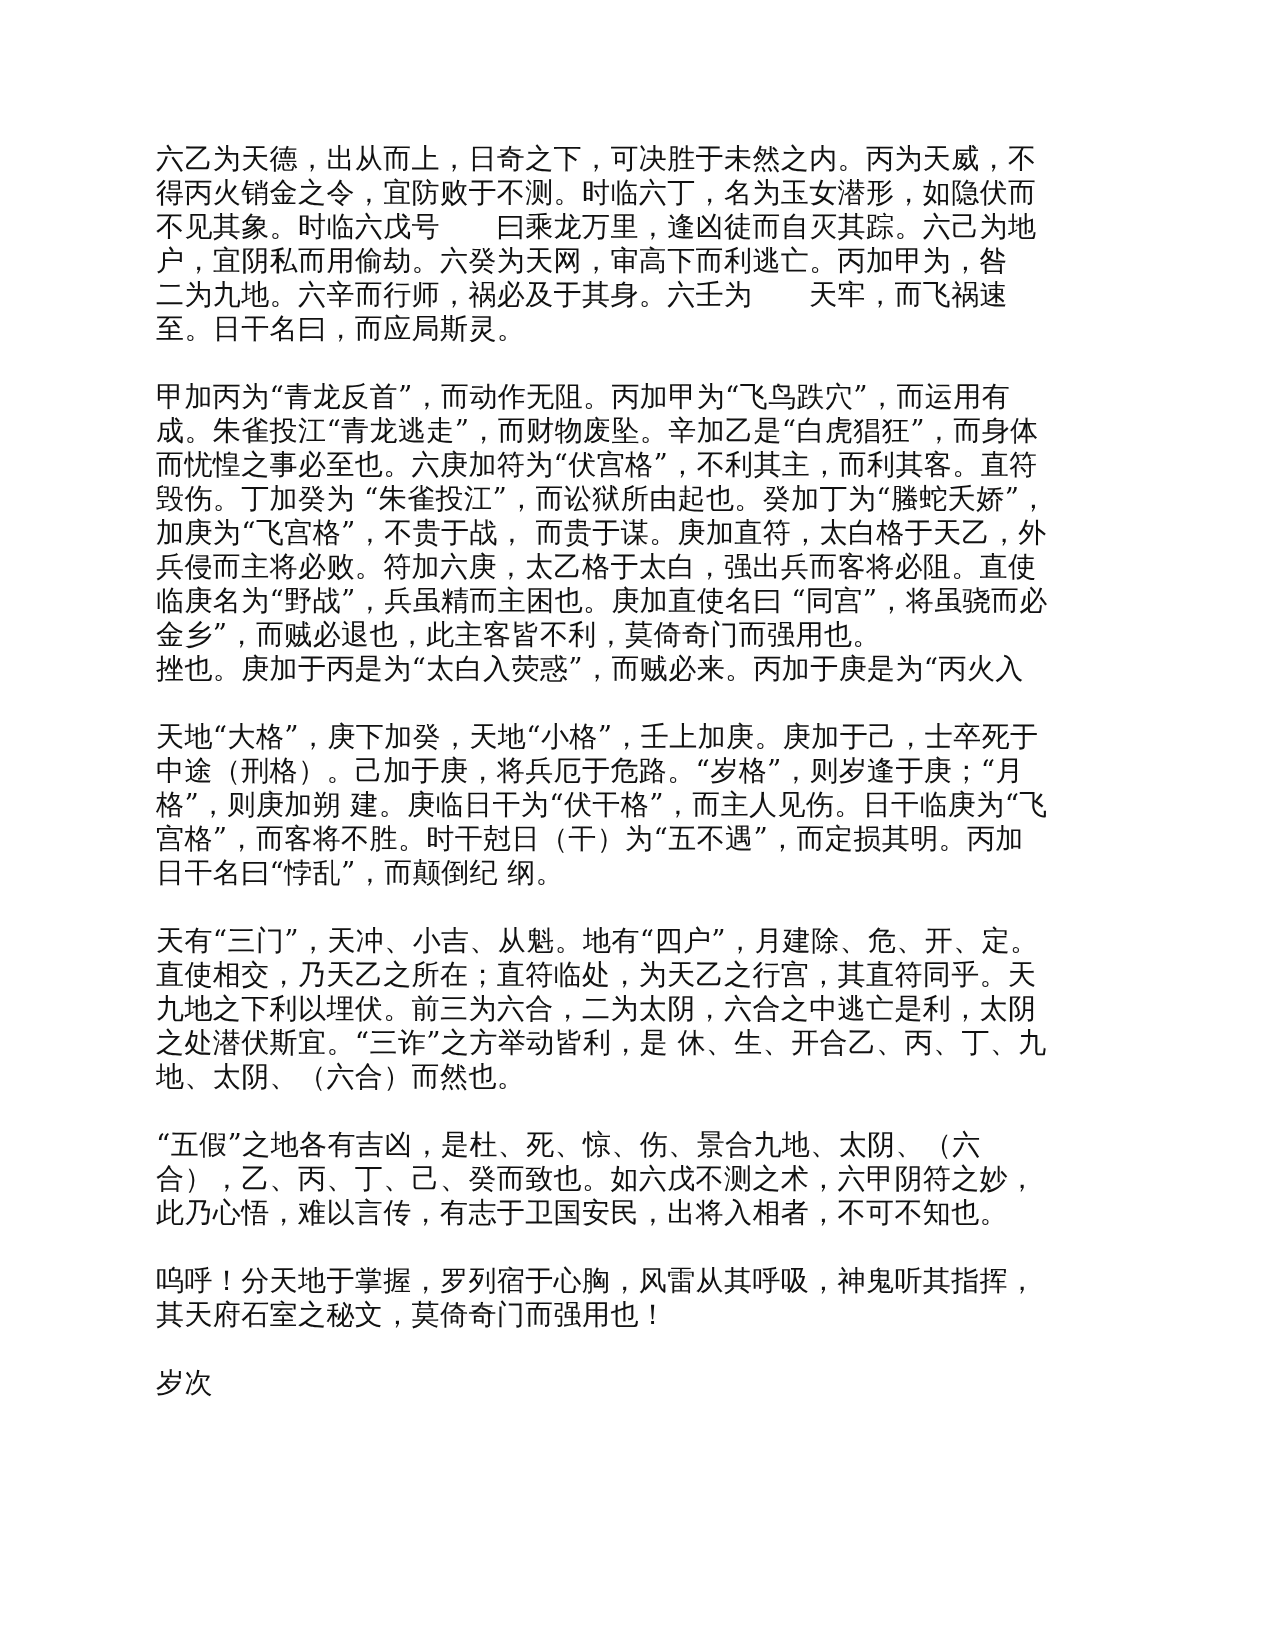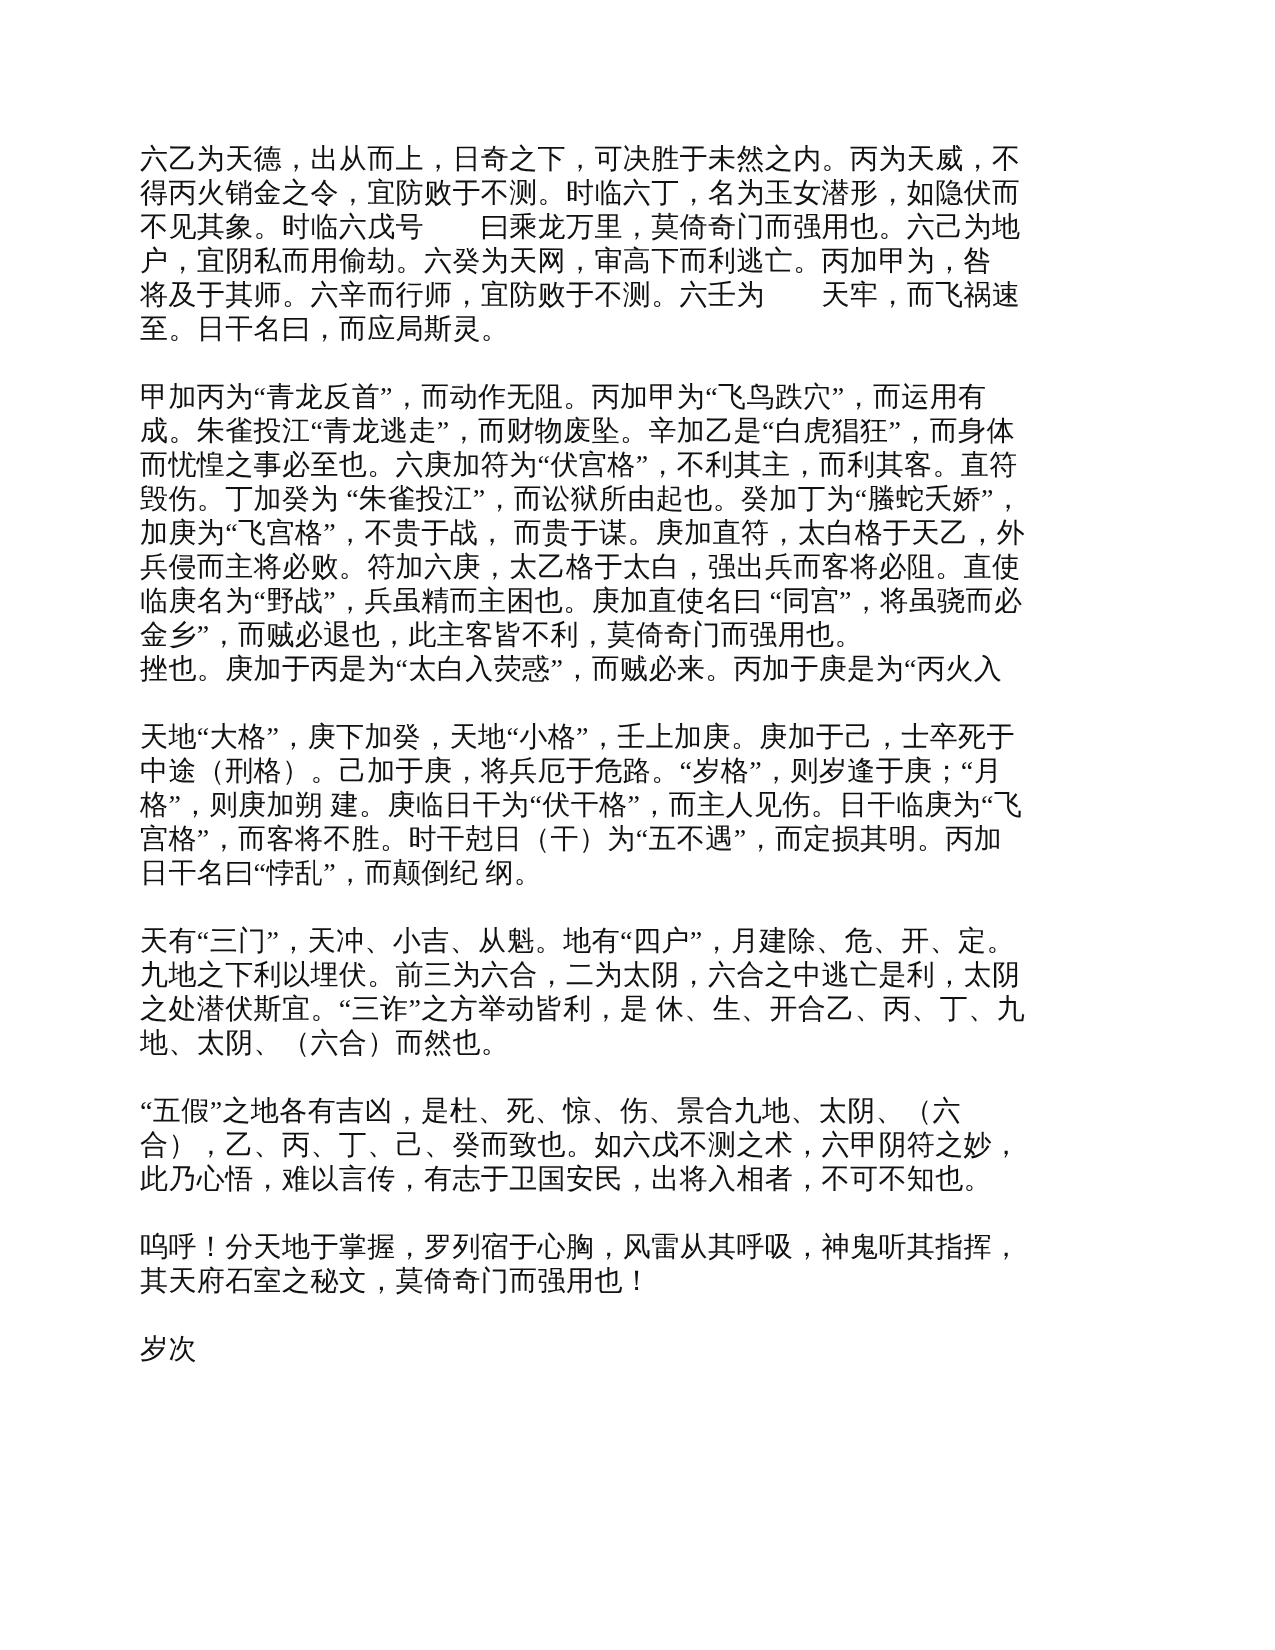--- a/index.html
+++ b/index.html
@@ -1,31 +1,31 @@
 <!DOCTYPE html>
 <html><head>
 <meta charset="utf-8">
 <style>
   html,body{margin:0;padding:0;background:#fff;}
   body{width:1275px;height:1650px;position:relative;overflow:hidden;
        font-family:"DejaVu Serif","Liberation Serif",serif;color:#111;}
-  .page{position:absolute;left:140px;top:142px;width:940px;font-family:Liberation Serif, serif;}
+  .page{position:absolute;left:156px;top:142px;width:940px;}
   .para{margin:0 0 34px 0;}
   .line{display:block;font-size:28px;line-height:34px;height:34px;white-space:pre;letter-spacing:0.4px;}
 </style>
 </head>
 <body>
 
 <div class="page">
   <div class="para">
     <span class="line">六乙为天德，出从而上，日奇之下，可决胜于未然之内。丙为天威，不</span>
     <span class="line">得丙火销金之令，宜防败于不测。时临六丁，名为玉女潜形，如隐伏而</span>
-    <span class="line">不见其象。时临六戊号　　曰乘龙万里，莫倚奇门而强用也。六己为地</span>
+    <span class="line">不见其象。时临六戊号　　曰乘龙万里，逢凶徒而自灭其踪。六己为地</span>
     <span class="line">户，宜阴私而用偷劫。六癸为天网，审高下而利逃亡。丙加甲为，咎</span>
-    <span class="line">将及于其师。六辛而行师，宜防败于不测。六壬为　　天牢，而飞祸速</span>
+    <span class="line">二为九地。六辛而行师，祸必及于其身。六壬为　　天牢，而飞祸速</span>
     <span class="line">至。日干名曰，而应局斯灵。</span>
   </div>
   <div class="para">
     <span class="line">甲加丙为“青龙反首”，而动作无阻。丙加甲为“飞鸟跌穴”，而运用有</span>
     <span class="line">成。朱雀投江“青龙逃走”，而财物废坠。辛加乙是“白虎猖狂”，而身体</span>
     <span class="line">而忧惶之事必至也。六庚加符为“伏宫格”，不利其主，而利其客。直符</span>
     <span class="line">毁伤。丁加癸为 “朱雀投江”，而讼狱所由起也。癸加丁为“螣蛇夭娇”，</span>
     <span class="line">加庚为“飞宫格”，不贵于战， 而贵于谋。庚加直符，太白格于天乙，外</span>
     <span class="line">兵侵而主将必败。符加六庚，太乙格于太白，强出兵而客将必阻。直使</span>
     <span class="line">临庚名为“野战”，兵虽精而主困也。庚加直使名曰 “同宫”，将虽骁而必</span>
@@ -34,20 +34,21 @@
   </div>
   <div class="para">
     <span class="line">天地“大格”，庚下加癸，天地“小格”，壬上加庚。庚加于己，士卒死于</span>
     <span class="line">中途（刑格）。己加于庚，将兵厄于危路。“岁格”，则岁逢于庚；“月</span>
     <span class="line">格”，则庚加朔 建。庚临日干为“伏干格”，而主人见伤。日干临庚为“飞</span>
     <span class="line">宫格”，而客将不胜。时干尅日（干）为“五不遇”，而定损其明。丙加</span>
     <span class="line">日干名曰“悖乱”，而颠倒纪 纲。</span>
   </div>
   <div class="para">
     <span class="line">天有“三门”，天冲、小吉、从魁。地有“四户”，月建除、危、开、定。</span>
+    <span class="line">直使相交，乃天乙之所在；直符临处，为天乙之行宫，其直符同乎。天</span>
     <span class="line">九地之下利以埋伏。前三为六合，二为太阴，六合之中逃亡是利，太阴</span>
     <span class="line">之处潜伏斯宜。“三诈”之方举动皆利，是 休、生、开合乙、丙、丁、九</span>
     <span class="line">地、太阴、（六合）而然也。</span>
   </div>
   <div class="para">
     <span class="line">“五假”之地各有吉凶，是杜、死、惊、伤、景合九地、太阴、（六</span>
     <span class="line">合），乙、丙、丁、己、癸而致也。如六戊不测之术，六甲阴符之妙，</span>
     <span class="line">此乃心悟，难以言传，有志于卫国安民，出将入相者，不可不知也。</span>
   </div>
   <div class="para">

